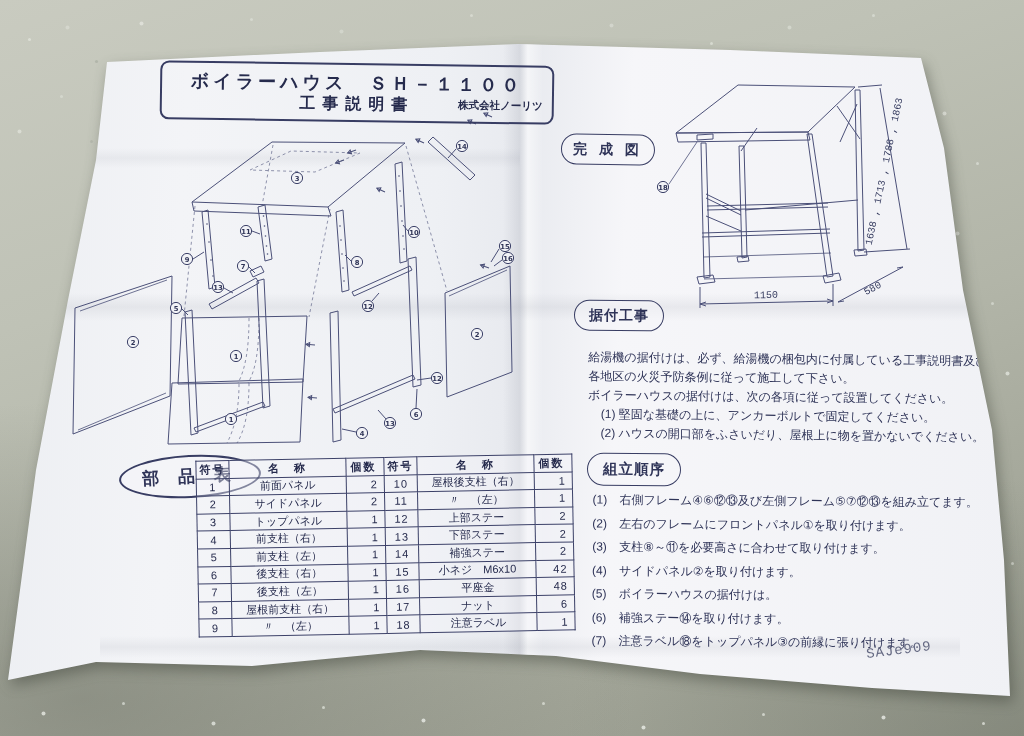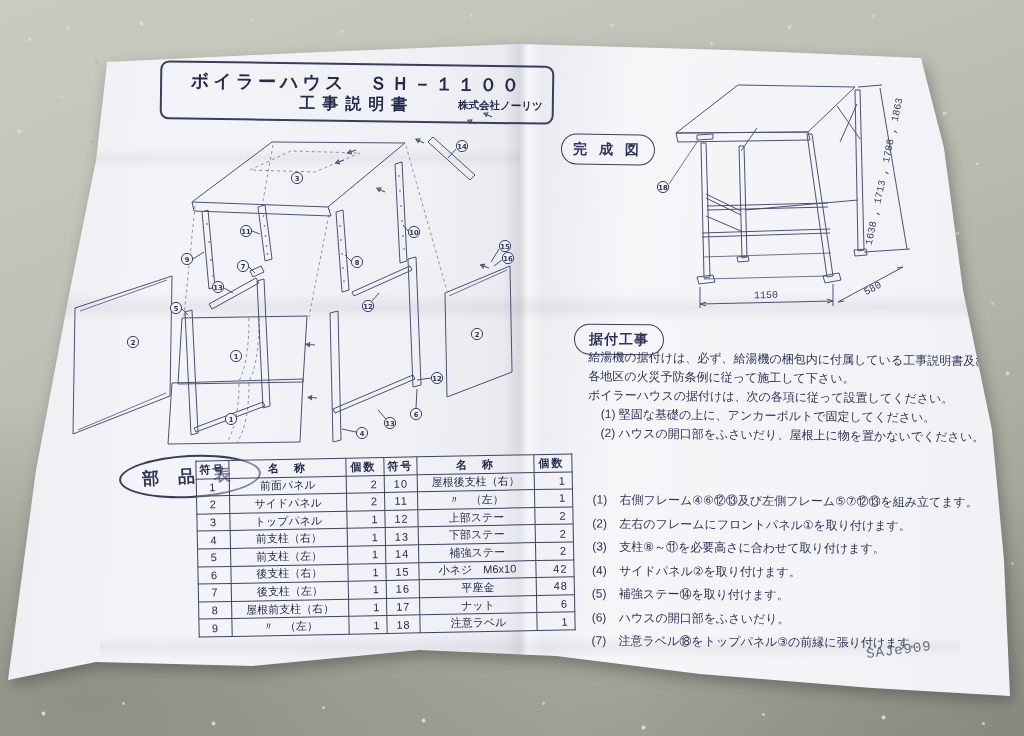--- a/index.html
+++ b/index.html
@@ -55,21 +55,21 @@
     display:flex;flex-direction:column;justify-content:center;padding:2px 9px;color:#262b4d;}
   .title-line{font-size:18px;font-weight:bold;letter-spacing:4px;text-align:center;line-height:22px;white-space:nowrap;}
   .title-row2{position:relative;display:flex;justify-content:center;align-items:baseline;line-height:20px;}
   .doc-title{font-size:16px;font-weight:bold;letter-spacing:7px;}
   .company{position:absolute;right:0;bottom:1px;font-size:10.5px;font-weight:bold;}
 
   
   .pill{position:absolute;border:1.7px solid #383d63;border-radius:17px;color:#2f3458;
     display:flex;align-items:center;justify-content:center;font-weight:bold;background:rgba(246,246,250,.5);}
   .pill-completed{left:561px;top:134px;width:92px;height:29px;font-size:14px;letter-spacing:4px;transform:rotate(1deg);}
-  .pill-install{left:574px;top:324px;width:88px;height:29px;font-size:14px;letter-spacing:1px;transform:rotate(.6deg);}
+  .pill-install{left:574px;top:300px;width:88px;height:29px;font-size:14px;letter-spacing:1px;transform:rotate(.6deg);}
   .pill-assembly{left:587px;top:453px;width:92px;height:31px;font-size:14.5px;letter-spacing:1px;transform:rotate(.5deg);}
   .pill-parts{left:119px;top:455px;width:138px;height:39px;border-radius:50%;border-width:2px;
     font-size:17px;letter-spacing:7px;transform:rotate(-3deg);}
 
   
   .install-text{position:absolute;left:588px;top:350px;width:404px;font-size:12px;line-height:19px;
     color:#2f3458;transform:rotate(.6deg);white-space:nowrap;}
   .install-text .indent{padding-left:13px;}
   .assembly{position:absolute;left:592px;top:494px;width:404px;font-size:12px;color:#2f3458;transform:rotate(.4deg);}
   .assembly .step{display:flex;margin-bottom:9px;line-height:14.5px;white-space:nowrap;}
@@ -368,20 +368,21 @@
       <div class="title-box">
         <div class="title-line">ボイラーハウス　ＳＨ－１１００</div>
         <div class="title-row2">
           <span class="doc-title">工事説明書</span>
           <span class="company">株式会社ノーリツ</span>
         </div>
       </div>
 
       <div class="pill pill-completed">完 成 図</div>
       <div class="pill pill-install">据付工事</div>
+      <div class="pill pill-assembly">組立順序</div>
       <div class="pill pill-parts">部 品 表</div>
 
       <div class="install-text">
         <div>給湯機の据付けは、必ず、給湯機の梱包内に付属している工事説明書及び、</div>
         <div>各地区の火災予防条例に従って施工して下さい。</div>
         <div>ボイラーハウスの据付けは、次の各項に従って設置してください。</div>
         <div class="indent">(1) 堅固な基礎の上に、アンカーボルトで固定してください。</div>
         <div class="indent">(2) ハウスの開口部をふさいだり、屋根上に物を置かないでください。</div>
       </div>
 
@@ -397,25 +398,25 @@
         <div class="step">
             <span class="no">(3)</span>
             <span>支柱⑧～⑪を必要高さに合わせて取り付けます。</span>
           </div>
         <div class="step">
             <span class="no">(4)</span>
             <span>サイドパネル②を取り付けます。</span>
           </div>
         <div class="step">
             <span class="no">(5)</span>
+            <span>ボイラーハウスの据付けは。</span>
+          </div>
+        <div class="step">
+            <span class="no">(6)</span>
             <span>補強ステー⑭を取り付けます。</span>
-          </div>
-        <div class="step">
-            <span class="no">(6)</span>
-            <span>ハウスの開口部をふさいだり。</span>
           </div>
         <div class="step">
             <span class="no">(7)</span>
             <span>注意ラベル⑱をトップパネル③の前縁に張り付けます。</span>
           </div>
       </div>
 
       <table class="parts-table">
         <tbody>
             <tr class="hd">

